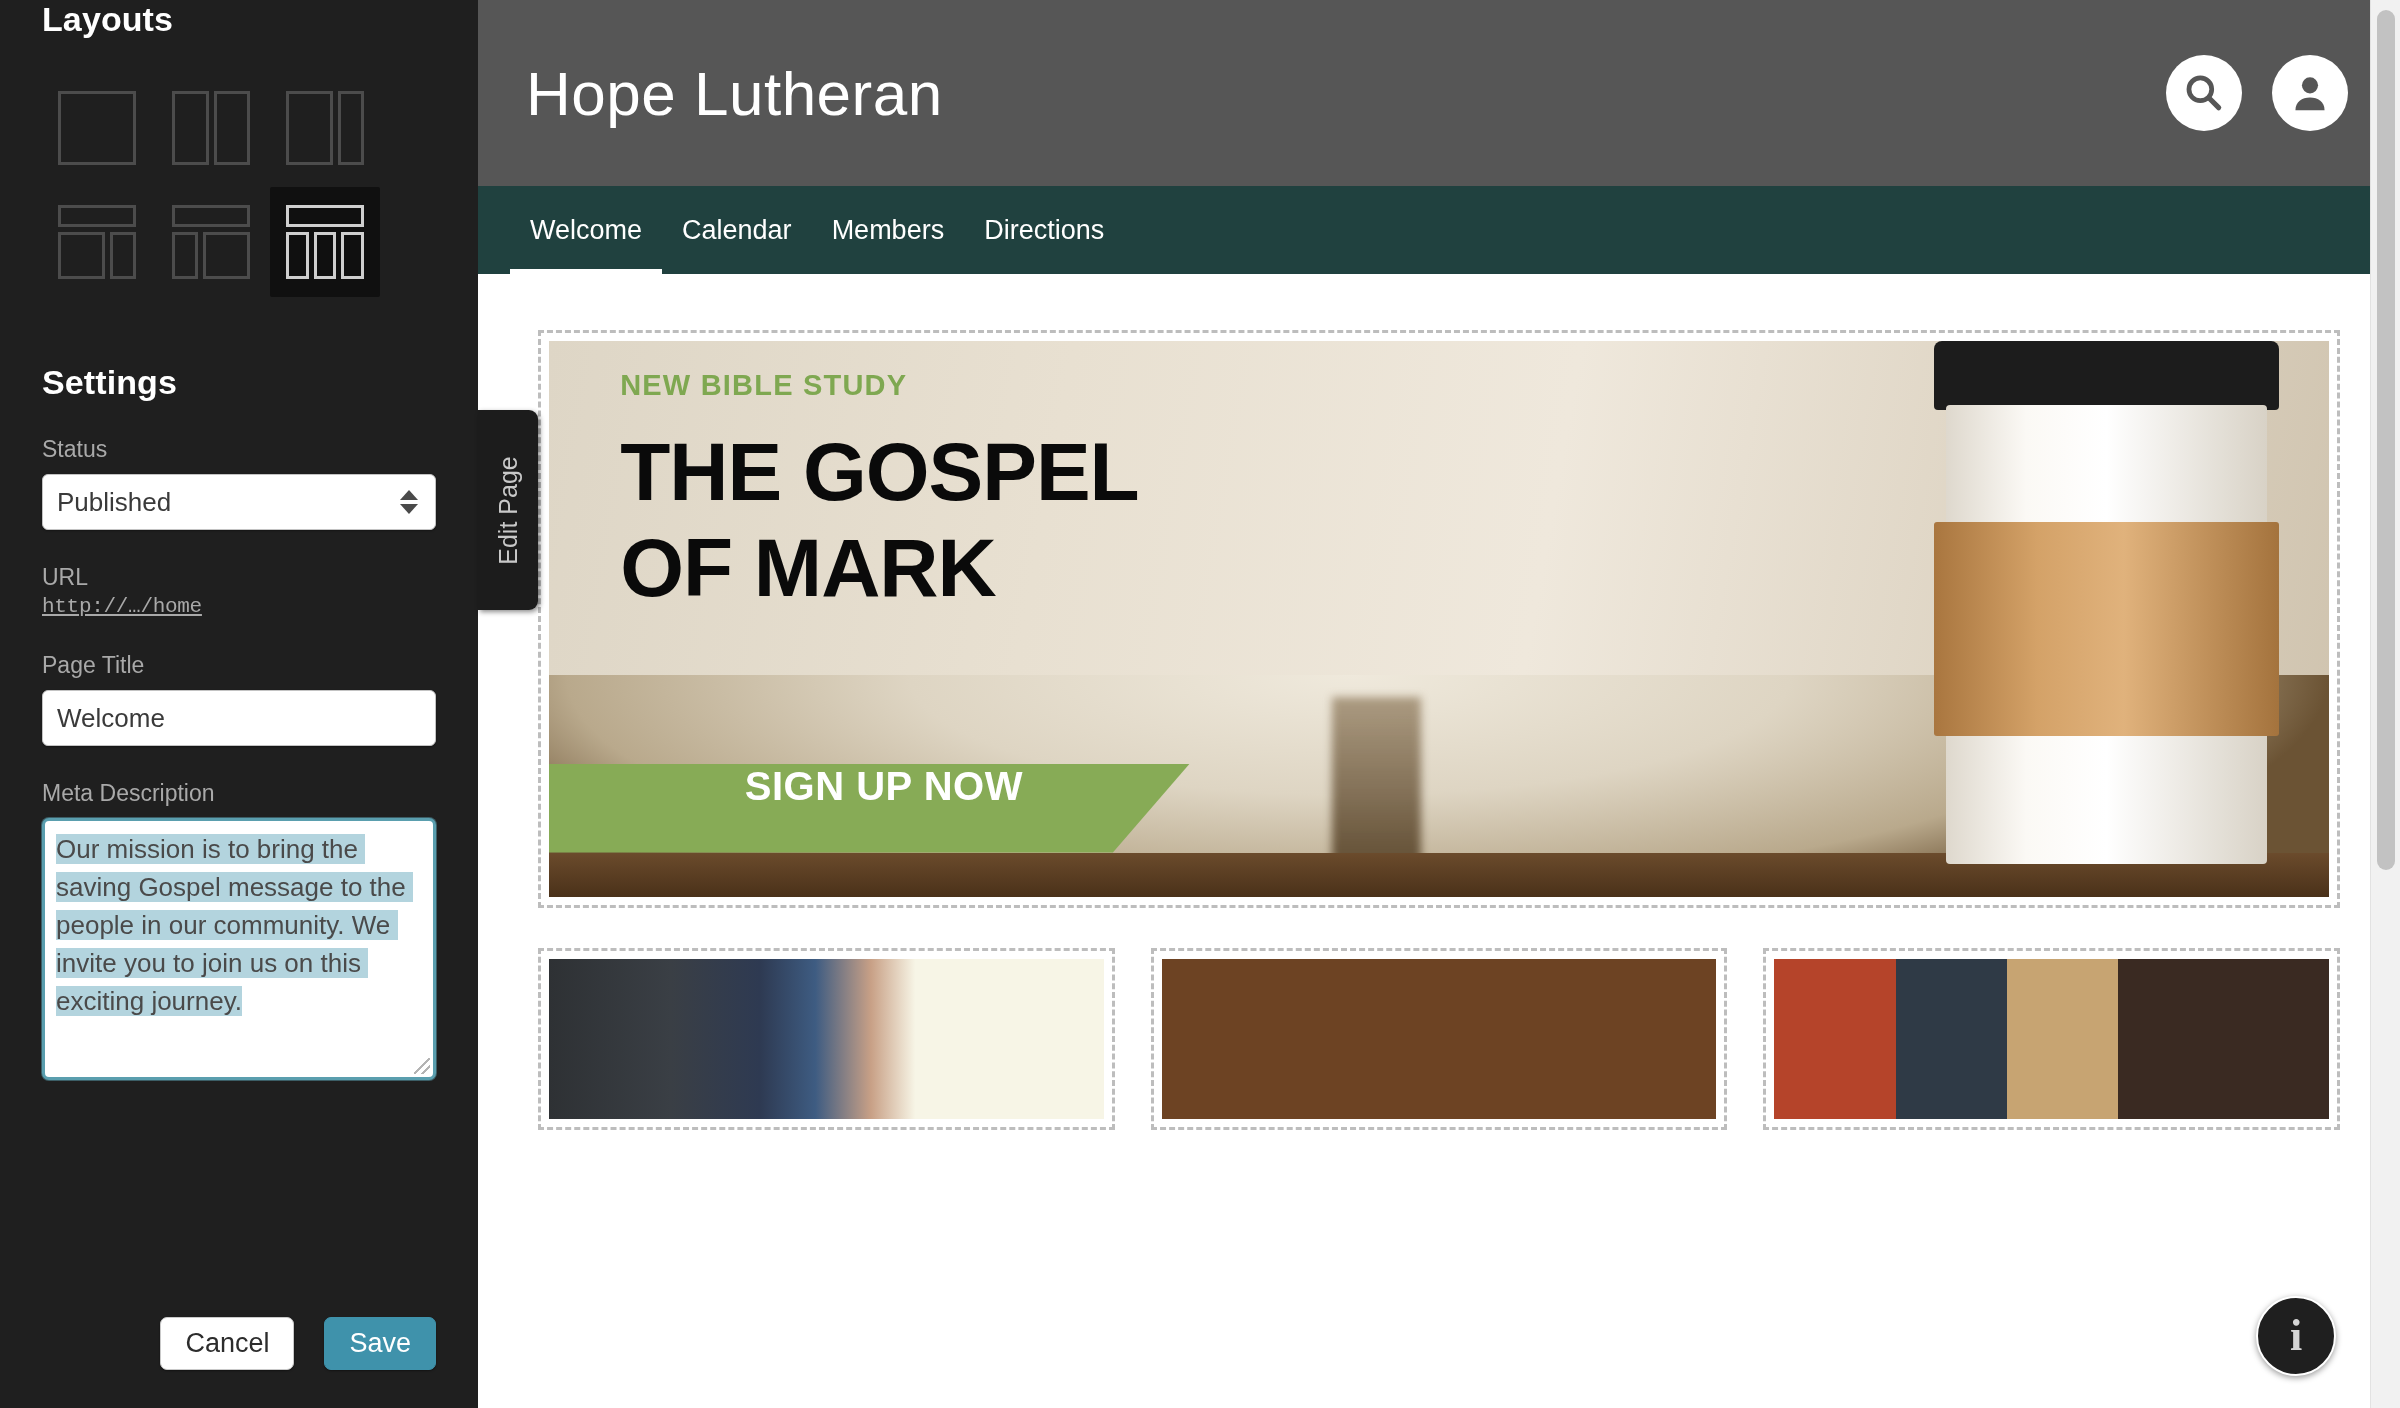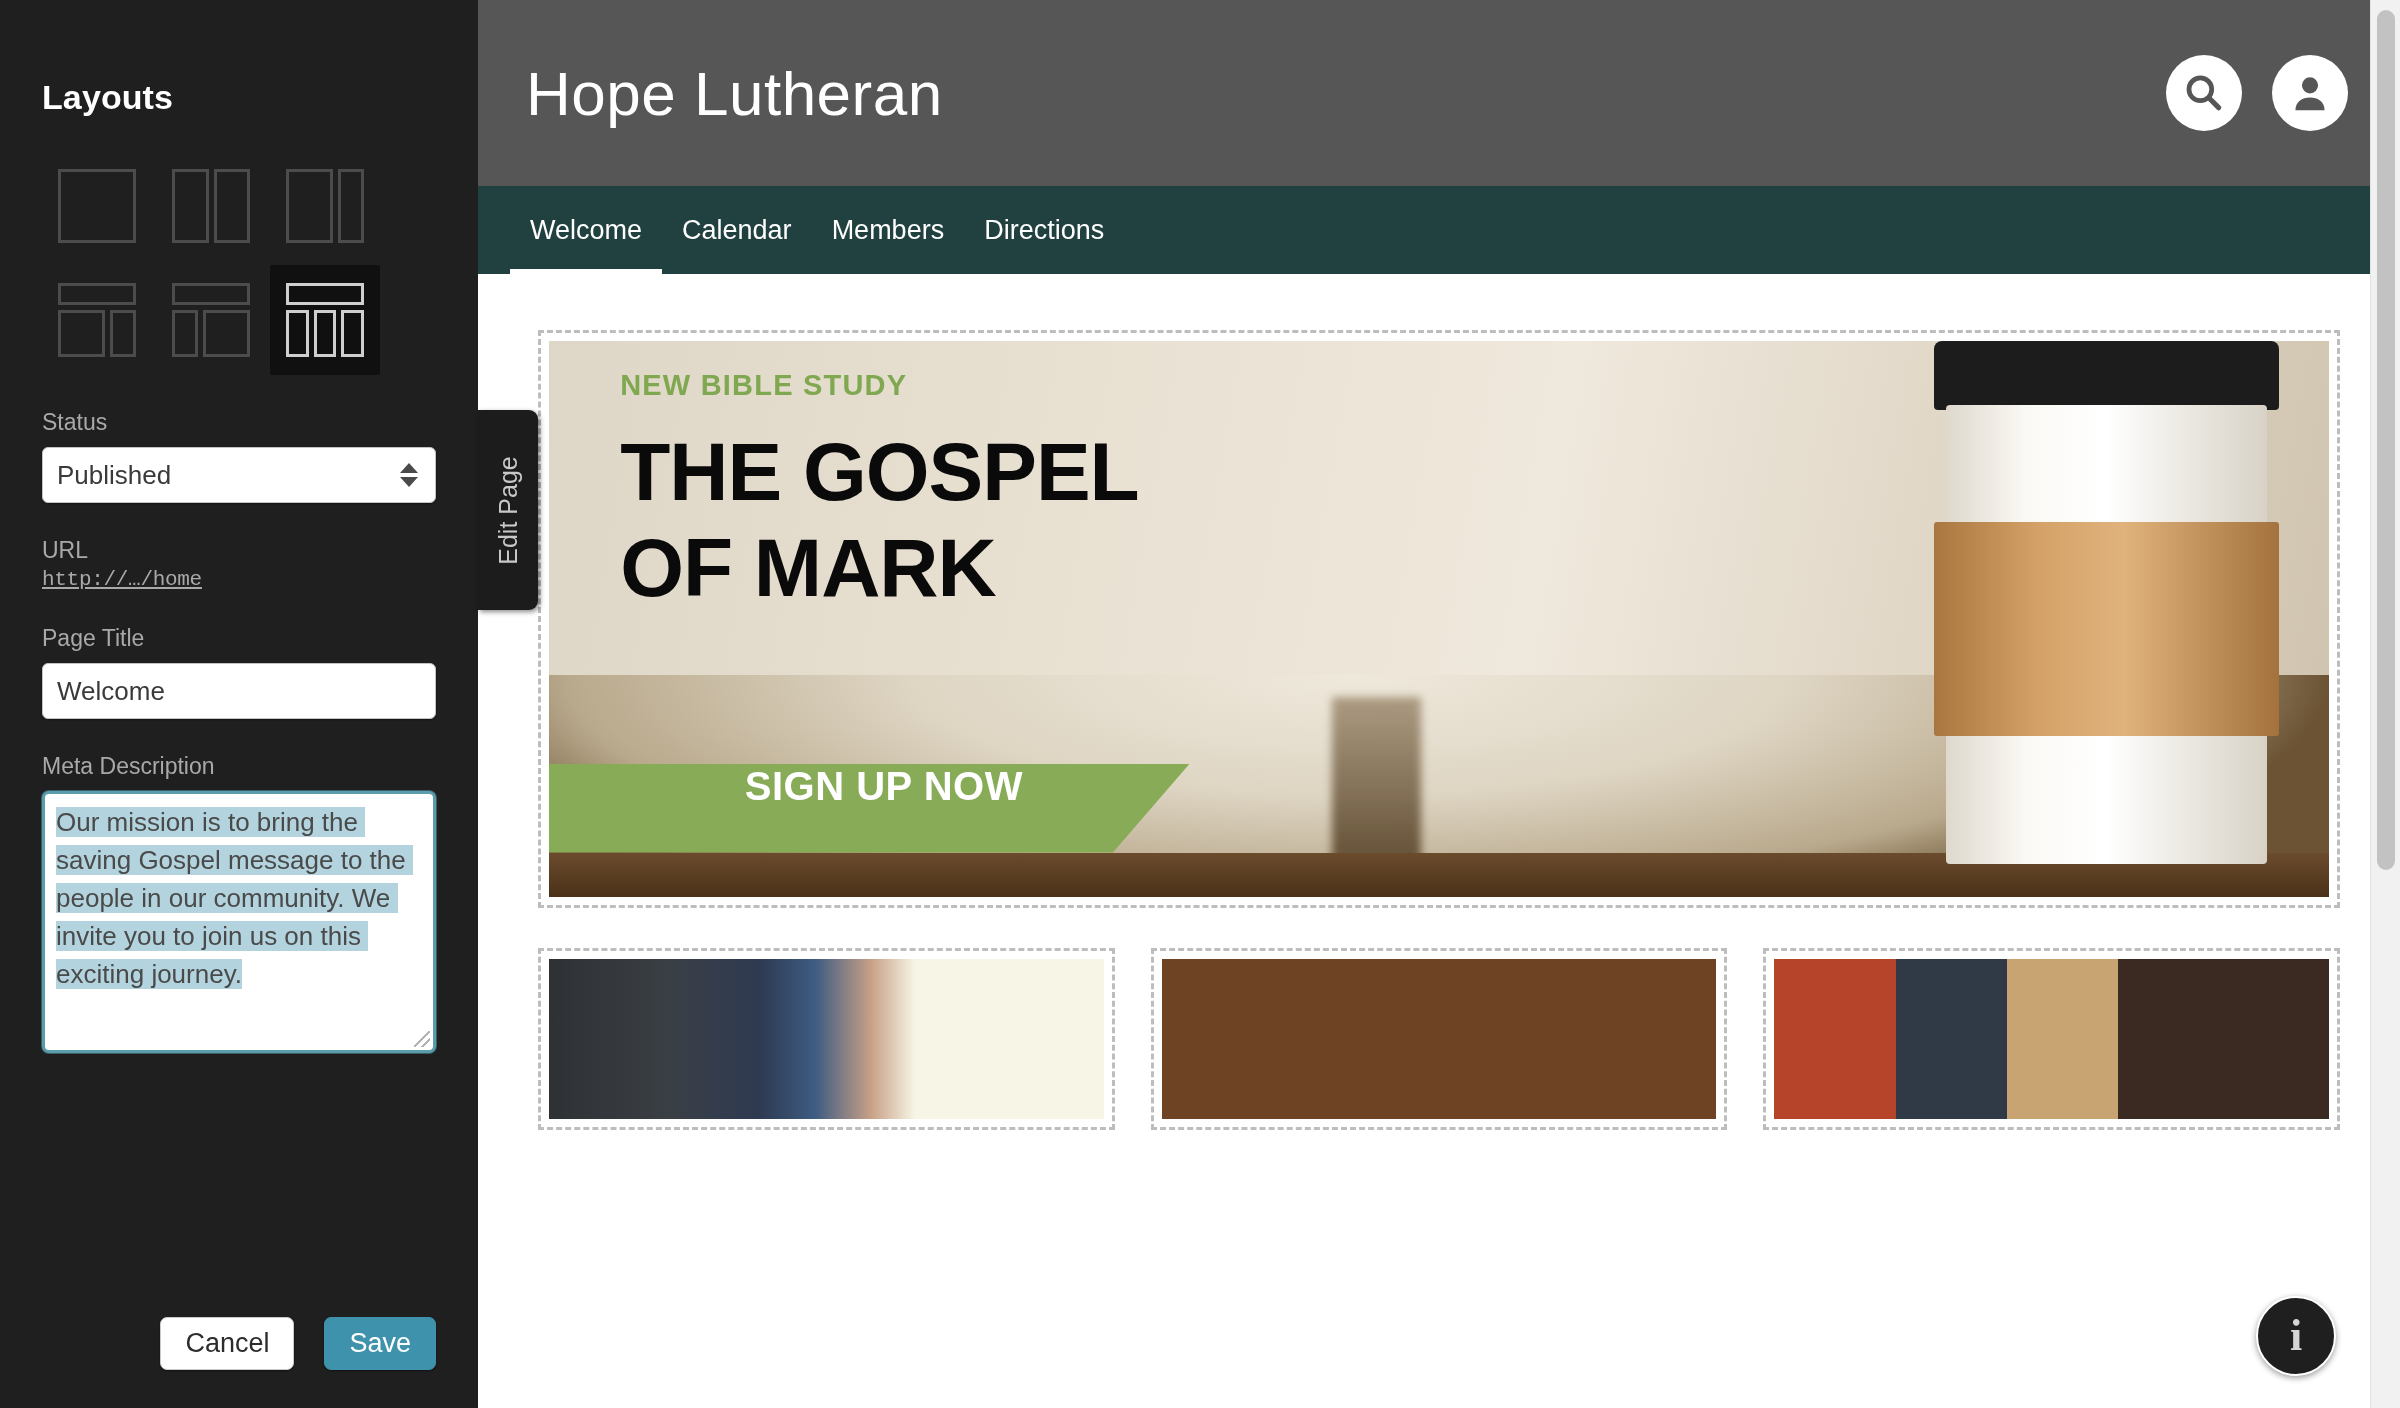--- a/index.html
+++ b/index.html
@@ -30,21 +30,21 @@
     padding: 0 42px;
     overflow: hidden;
   }
 
   .panel-heading {
     color: #ffffff;
     font-size: 34px;
     font-weight: 600;
     letter-spacing: 0.1px;
   }
-  .layouts-heading { margin-top: 78px; }
+  .layouts-heading { }
   .settings-heading { margin-top: 66px; }
 
   
   .layout-grid {
     margin-top: 34px;
     display: grid;
     grid-template-columns: repeat(3, 110px);
     grid-auto-rows: 110px;
     gap: 4px 4px;
   }
@@ -500,20 +500,21 @@
           <div class="lt-row">
               <div class="lt-box"></div>
               <div class="lt-box"></div>
               <div class="lt-box"></div>
             </div>
         </div>
       </div>
 
     </div>
 
+    <div class="panel-heading settings-heading">Settings</div>
 
     
     <div class="field-label">Status</div>
     <div class="select-wrap">
       <select class="select-input">
         <option>Published</option>
       </select>
       <span class="select-arrows">
         <span class="arr up"></span>
           <span class="arr dn"></span>

